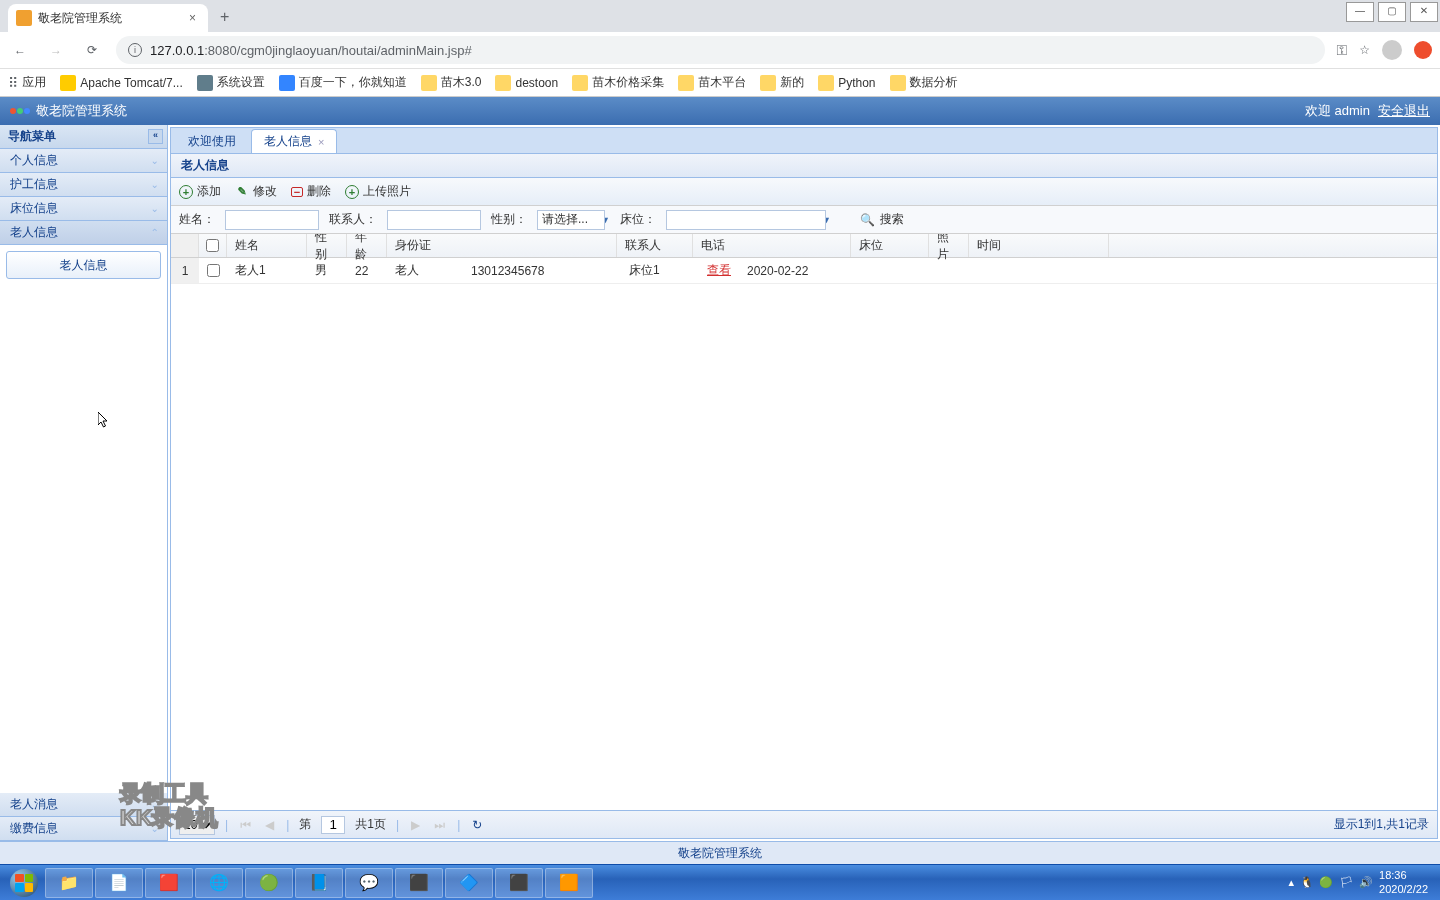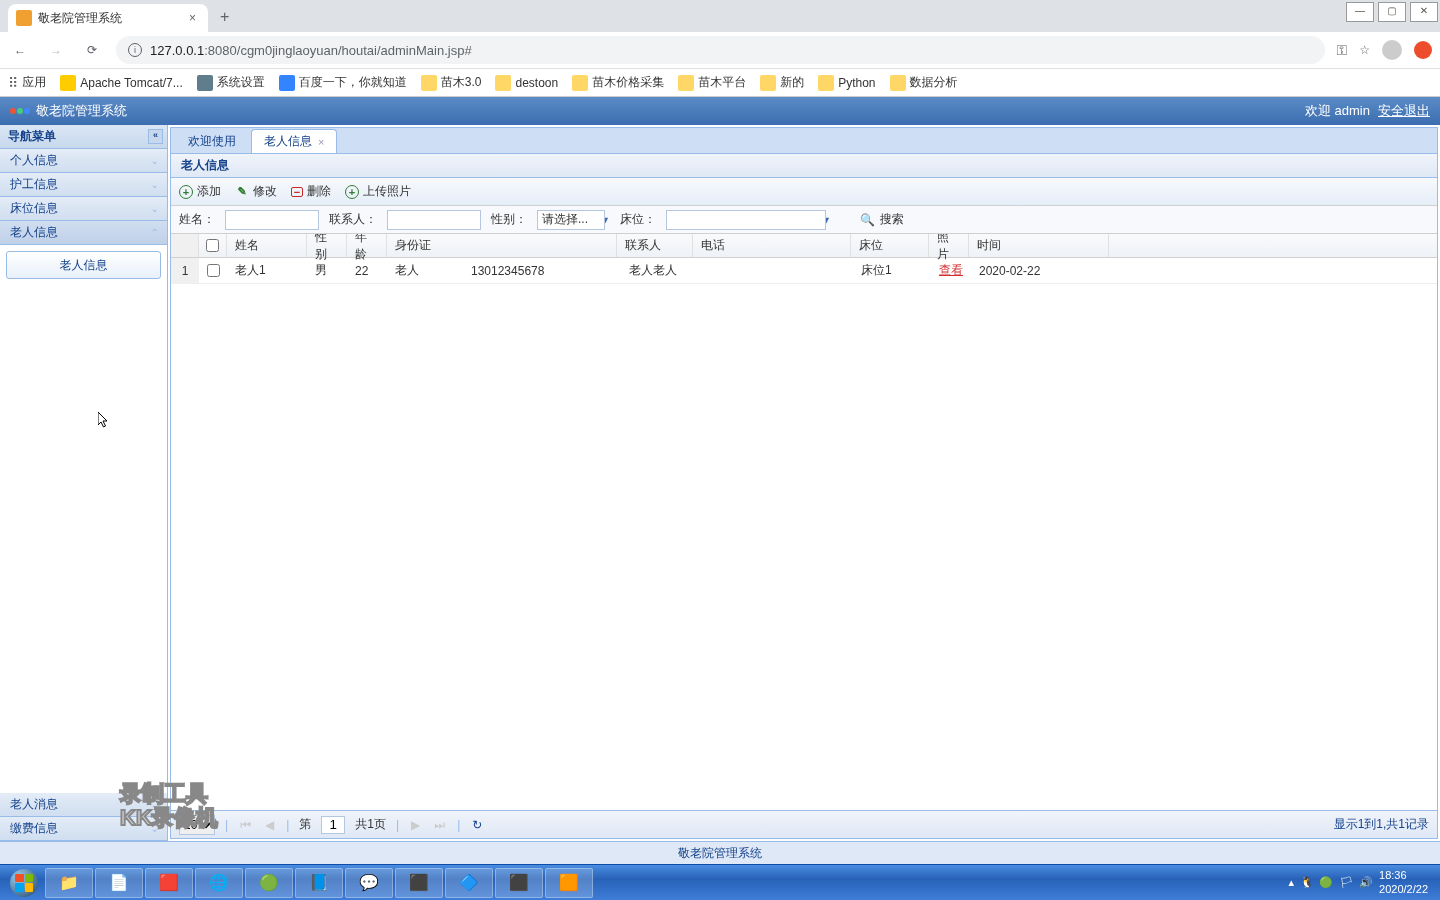--- a/index.html
+++ b/index.html
@@ -331,21 +331,20 @@
         <div class="grid-row">
           <div class="col-num">1</div>
           <div class="col-chk">
               <input type="checkbox" style="">
             </div>
           <div class="col-name">老人1</div>
           <div class="col-gender">男</div>
           <div class="col-age">22</div>
           <div class="col-contact">老人</div>
           <div class="col-phone">13012345678</div>
-          <div class="col-addr">老人老人</div>
           <div class="col-bed">床位1</div>
           <div class="col-photo">
               <span class="view-link">查看</span>
             </div>
           <div class="col-time">2020-02-22</div>
         </div>
       </div>
 
       <div class="paging-bar">
         <select class="page-select"><option>10</option></select>

